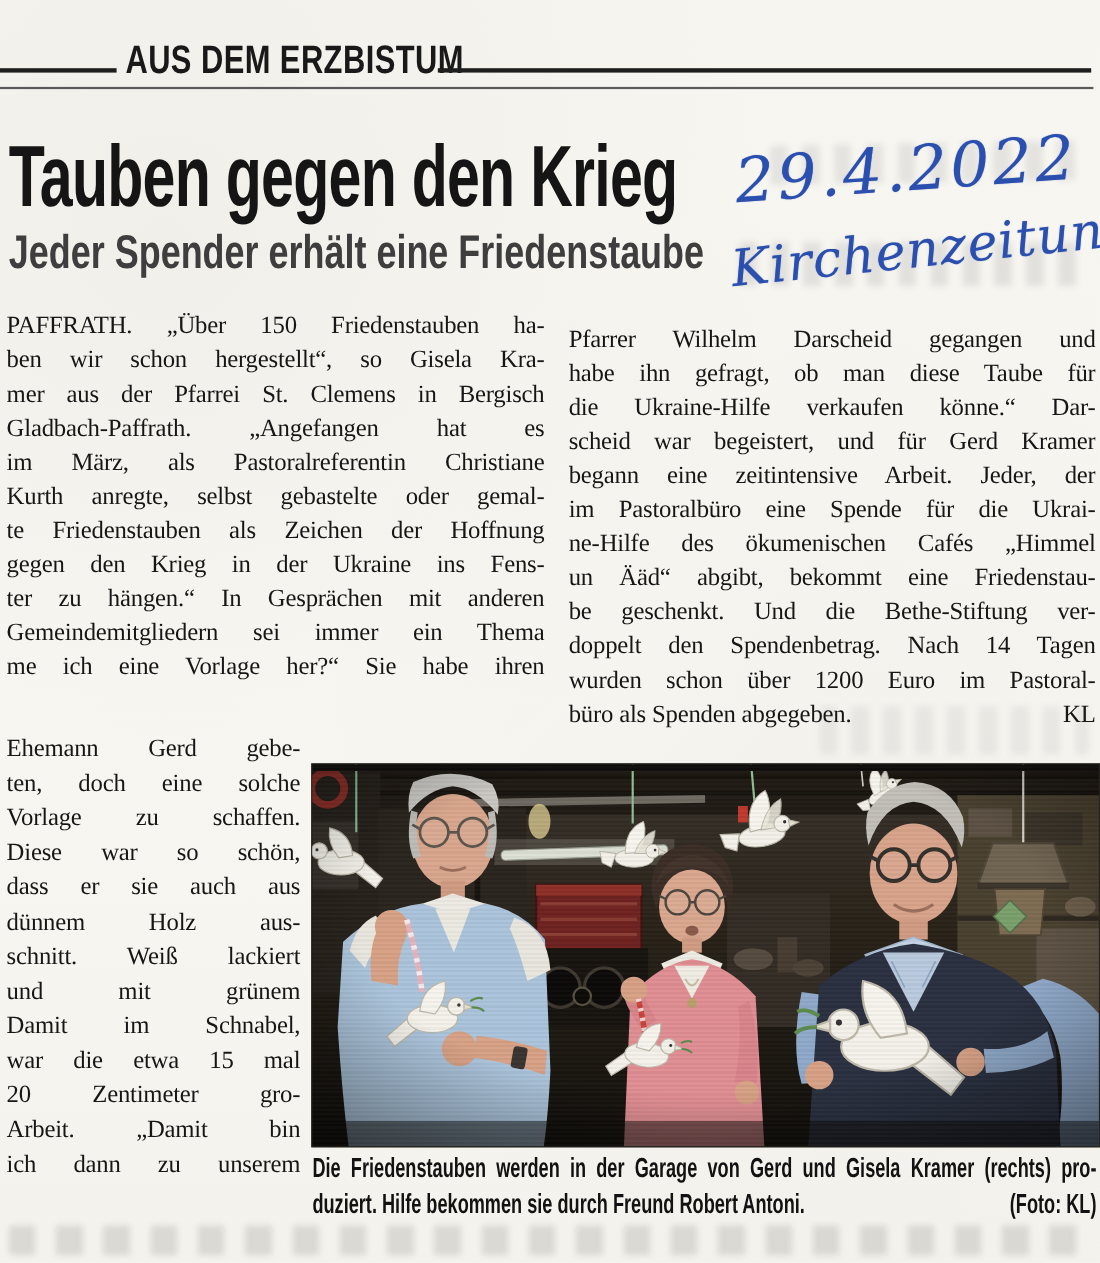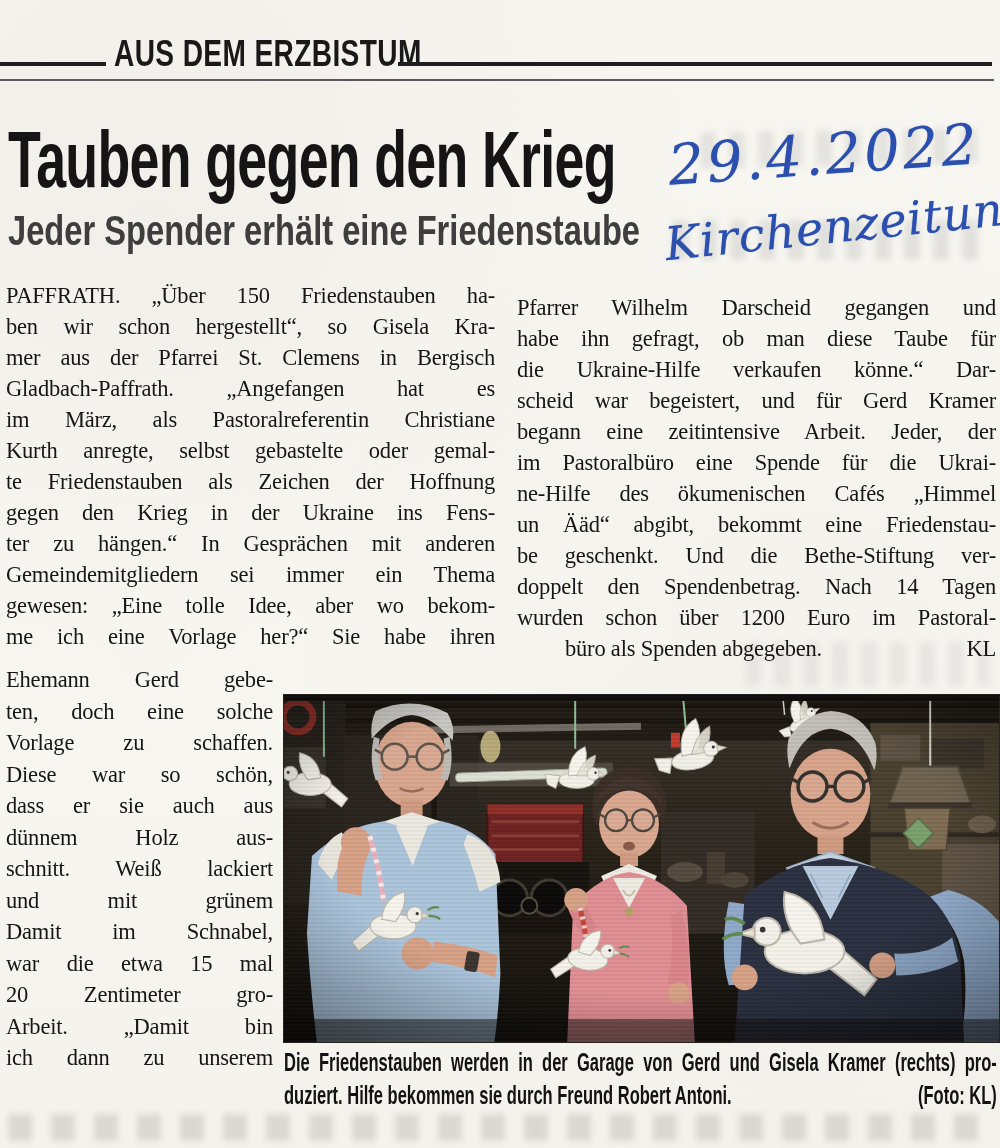--- a/index.html
+++ b/index.html
@@ -39,21 +39,21 @@
   .ghost-3 { left:8px;  top:1114px; width:975px; height:27px; opacity:0.17;
     background:repeating-linear-gradient(90deg,#5f5f5f 0 24px, transparent 24px 43px); }
   .ghost-4 { left:745px; top:642px; width:245px; height:44px; opacity:0.09; }
 
   .col { position:absolute; font-size:22.5px; line-height:31px; letter-spacing:-0.2px; color:#161616; }
   .col-left   { left:6px;   top:280px; width:489px; }
   .col-right  { left:517px; top:292px; width:479px; }
   .col-narrow { left:6px;   top:664px; width:267px; line-height:31.5px; }
   .tline { text-align:justify; text-align-last:justify; height:31px; overflow:hidden; }
   .col-narrow .tline { height:31.5px; }
-  .lastline { display:flex; justify-content:space-between; height:31px;margin-left:48px; }
+  .lastline { display:flex; justify-content:space-between; height:31px; }
 
   .photo { position:absolute; left:283px; top:694px; width:717px; height:349px; margin:0;
     background:#1a1713; border:1px solid #26221d; box-sizing:border-box; }
   .photo svg { display:block; width:100%; height:100%; }
   .photo::after { content:""; position:absolute; inset:0; pointer-events:none;
     background:repeating-linear-gradient(0deg, rgba(255,255,255,0.02) 0 2px, rgba(0,0,0,0.035) 2px 4px); }
 
   .caption { position:absolute; left:284px; top:1046px; width:1080px;
     transform:scaleX(0.66); transform-origin:0 0;
     font-family:"Liberation Sans", sans-serif; font-weight:700; font-size:25px;
@@ -86,21 +86,20 @@
       <div class="tline">PAFFRATH. „Über 150 Friedenstauben ha-</div>
       <div class="tline">ben wir schon hergestellt“, so Gisela Kra-</div>
       <div class="tline">mer aus der Pfarrei St. Clemens in Bergisch</div>
       <div class="tline">Gladbach-Paffrath. „Angefangen hat es</div>
       <div class="tline">im März, als Pastoralreferentin Christiane</div>
       <div class="tline">Kurth anregte, selbst gebastelte oder gemal-</div>
       <div class="tline">te Friedenstauben als Zeichen der Hoffnung</div>
       <div class="tline">gegen den Krieg in der Ukraine ins Fens-</div>
       <div class="tline">ter zu hängen.“ In Gesprächen mit anderen</div>
       <div class="tline">Gemeindemitgliedern sei immer ein Thema</div>
-      <div class="tline">gewesen: „Eine tolle Idee, aber wo bekom-</div>
       <div class="tline">me ich eine Vorlage her?“ Sie habe ihren</div>
     </div>
   <div class="col col-right">
     <div>
         <div class="tline">Pfarrer Wilhelm Darscheid gegangen und</div>
         <div class="tline">habe ihn gefragt, ob man diese Taube für</div>
         <div class="tline">die Ukraine-Hilfe verkaufen könne.“ Dar-</div>
         <div class="tline">scheid war begeistert, und für Gerd Kramer</div>
         <div class="tline">begann eine zeitintensive Arbeit. Jeder, der</div>
         <div class="tline">im Pastoralbüro eine Spende für die Ukrai-</div>

